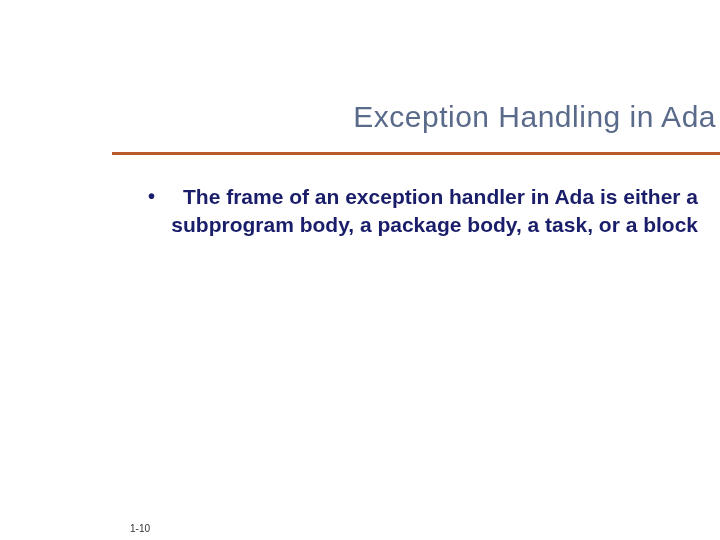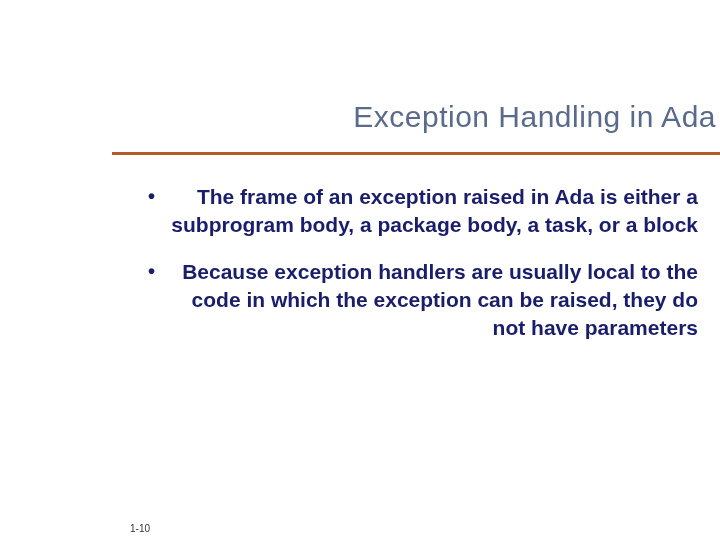--- a/index.html
+++ b/index.html
@@ -73,19 +73,18 @@
       font-family: Arial, sans-serif;
     }
   </style>
 </head>
 <body>
 
 <div class="slide">
   <h1 class="title">Exception Handling in Ada</h1>
   <hr class="divider">
   <ul class="bullets">
-    <li>The frame of an exception raised in Ada is either a subprogram body, a package body, a task, or a block</li>
-    <li>Because exception handlers are usually local to the code in which the exception can be raised, they do not have parameters</li>
+    <li>The frame of an exception handler in Ada is either a subprogram body, a package body, a task, or a block</li>
   </ul>
   <div class="footer">
     <span class="pagenum">1-10</span>
   </div>
 </div>
 
 </body></html>

